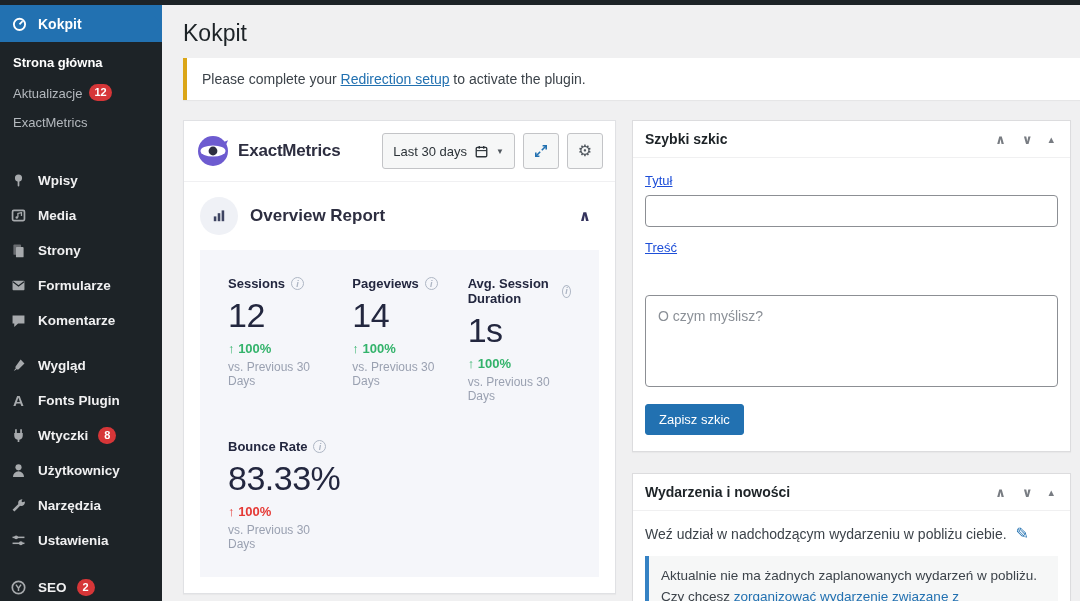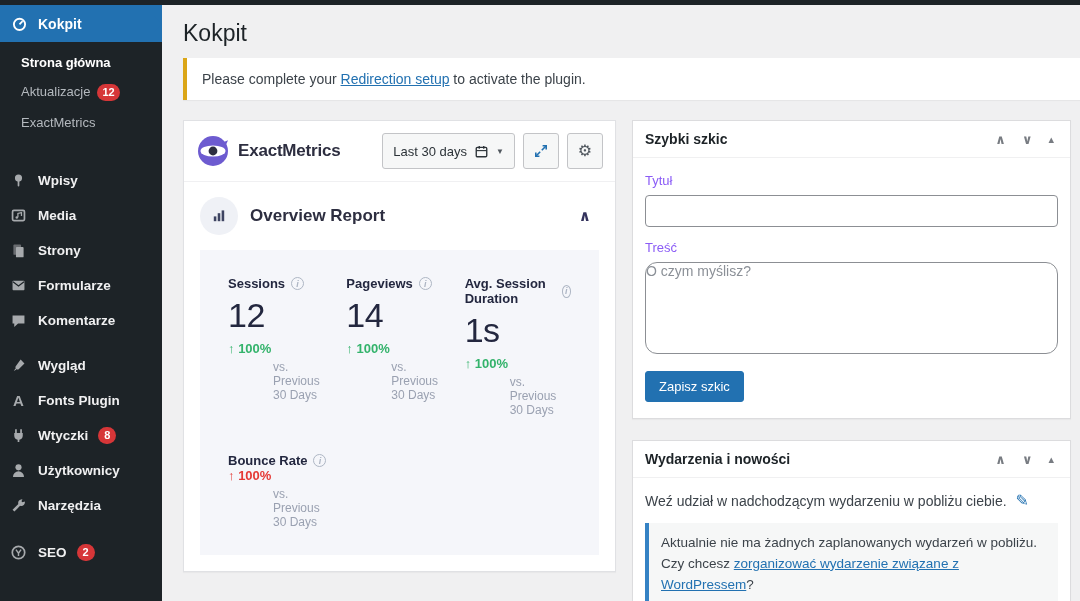--- a/index.html
+++ b/index.html
@@ -21,21 +21,21 @@
   .menu-active {
     position:relative; display:flex; align-items:center; gap:9px;
     background:#2271b1; color:#fff; padding:9px 10px; font-size:14px; font-weight:600;
   }
   .menu-active .mi-icon { color:#fff; }
   .menu-active::after {
     content:""; position:absolute; right:-8px; top:50%; transform:translateY(-50%);
     border:8px solid transparent; border-left-color:#2271b1; z-index:3;
   }
   .submenu { padding:6px 0 12px; }
-  .submenu-item { display:flex; align-items:flex-start; gap:7px; padding:7px 12px 7px 13px; font-size:13px; color:#b4b9be; cursor:pointer;margin-left:8px; }
+  .submenu-item { display:flex; align-items:flex-end; gap:7px; padding:7px 12px 7px 13px; font-size:13px; color:#b4b9be; cursor:pointer; }
   .submenu-item.current { color:#fff; font-weight:700; }
   .badge {
     display:inline-flex; align-items:center; justify-content:center;
     min-width:18px; height:17px; padding:0 5px;
     background:#d63638; color:#fff; border-radius:10px;
     font-size:11px; font-weight:700; line-height:1;
   }
   .menu { margin-top:14px; }
   .menu-item { display:flex; align-items:center; gap:10px; padding:8px 9px; font-size:13.5px; font-weight:600; color:#f0f0f1; cursor:pointer; height:35px; }
   .menu-item .label-a { font-size:15px; font-weight:700; color:#a7aaad; }
@@ -84,42 +84,42 @@
   .stat-label { display:flex; align-items:center; gap:6px; font-size:13px; font-weight:700; color:#23273f; }
   .info-dot {
     width:13px; height:13px; border:1px solid #aeb6c4; border-radius:50%;
     color:#aeb6c4; font-size:9px; font-style:italic; font-weight:700;
     display:inline-flex; align-items:center; justify-content:center; cursor:pointer;
   }
   .stat-value { font-size:34px; font-weight:400; color:#23273f; letter-spacing:-0.5px; margin:7px 0 9px; line-height:1; }
   .stat-change { font-size:13px; font-weight:700; }
   .stat.positive .stat-change { color:#33b36b; }
   .stat.negative .stat-change { color:#e53935; }
-  .stat-vs { font-size:12px; color:#9aa1b1; margin-top:4px;margin-left:45px; }
+  .stat-vs { font-size:12px; color:#9aa1b1; margin-top:4px; }
 
   
   .right-col { flex:1; min-width:0; display:flex; flex-direction:column; gap:21px; }
   .panel { background:#fff; border:1px solid #dcdcde; box-shadow:0 1px 1px rgba(0,0,0,.03); }
   .panel-header { display:flex; align-items:center; padding:10px 12px; border-bottom:1px solid #f0f0f1; }
   .panel-title { flex:1; font-size:14px; font-weight:700; color:#1d2327; }
   .panel-controls { display:flex; align-items:center; gap:16px; color:#787c82; padding-right:4px; }
   .pc-btn { background:none; border:none; color:#787c82; cursor:pointer; font-family:inherit; padding:0; }
   .pc-order { font-size:13px; font-weight:700; }
   .pc-toggle { font-size:11px; }
   .panel-body { padding:13px 12px 16px; }
 
-  .field-label { display:block; font-size:13px; color:#8b5cf6; margin:2px 0 7px; }
+  .field-label { display:block; font-size:13px; color:#1d4ed8; margin:2px 0 7px;text-decoration:underline; }
   .field-label.mt { margin-top:13px; }
   .text-input {
     width:100%; height:32px; border:1px solid #8c8f94; border-radius:4px;
     padding:0 8px; font-size:14px; font-family:inherit; color:#2c3338; background:#fff;
   }
   .textarea {
-    width:100%; height:92px; border:1px solid #8c8f94; border-radius:12px;
-    padding:0; font-size:14px; font-family:inherit; color:#2c3338; resize:none; background:#fff;
+    width:100%; height:92px; border:1px solid #8c8f94; border-radius:4px;
+    padding:12px; font-size:14px; font-family:inherit; color:#2c3338; resize:none; background:#fff;margin-top:33px;
   }
   .textarea::placeholder { color:#8b9097; }
   .save-btn {
     margin-top:13px; background:#2271b1; border:1px solid #2271b1; color:#fff;
     font-size:13px; font-weight:400; padding:7px 13px; border-radius:3px; cursor:pointer; font-family:inherit;
   }
 
   .events-intro { display:flex; align-items:center; gap:9px; font-size:14px; color:#3c434a; }
   .pencil { color:#2271b1; font-size:16px; cursor:pointer; }
   .events-notice {
@@ -248,20 +248,31 @@
 
       <div class="menu-item">
         <span class="mi-icon">
           <svg viewBox="0 0 20 20">
               <path d="M13.8 2.8a4.2 4.2 0 0 0-4 5.5L3 15l2.2 2.2 6.7-6.8a4.2 4.2 0 0 0 5.4-5.2l-2.6 1.1-1.2-1.2 1.1-2.6a4 4 0 0 0-.8-.1z"></path>
             </svg>
         </span>
         <span>Narzędzia</span>
       </div>
 
+      <div class="menu-item">
+        <span class="mi-icon">
+          <svg viewBox="0 0 20 20">
+              <rect x="3" y="5.4" width="14" height="1.8"></rect>
+              <circle cx="7.2" cy="6.3" r="2.3"></circle>
+              <rect x="3" y="12.4" width="14" height="1.8"></rect>
+              <circle cx="12.8" cy="13.3" r="2.3"></circle>
+            </svg>
+        </span>
+        <span>Ustawienia</span>
+      </div>
 
       <div class="menu-item gap-before-lg">
         <span class="mi-icon">
           <svg viewBox="0 0 20 20">
               <circle cx="10" cy="10" r="7.3" fill="none" stroke="currentColor" stroke-width="2"></circle>
               <path d="M7 6.6l3 4.2 3-4.2M10 10.8V14" fill="none" stroke="currentColor" stroke-width="1.7"></path>
             </svg>
         </span>
         <span>SEO</span>
         <span class="badge">2</span>
@@ -355,20 +366,21 @@
             <div class="stat-value">1s</div>
             <div class="stat-change"><span>↑</span> <span>100%</span></div>
             <div class="stat-vs">vs. Previous 30 Days</div>
           </div>
 
           <div class="stat negative">
             <div class="stat-label">
               <span>Bounce Rate</span>
               <span class="info-dot">i</span>
             </div>
+            <div class="stat-value">83.33%</div>
             <div class="stat-change"><span>↑</span> <span>100%</span></div>
             <div class="stat-vs">vs. Previous 30 Days</div>
           </div>
 
         </div>
       </div>
 
       <div class="right-col">
 
         <div class="panel">

